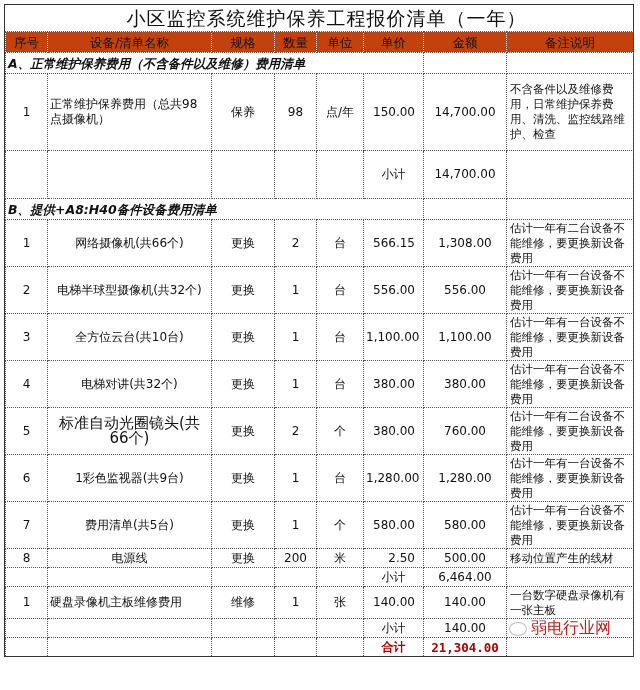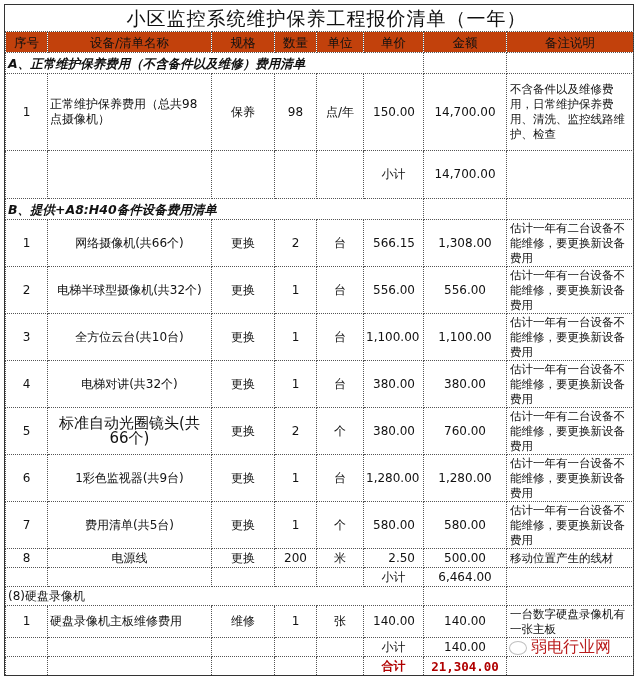--- a/index.html
+++ b/index.html
@@ -163,25 +163,20 @@
     <td></td>
           <td></td>
           <td></td>
           <td></td>
           <td></td>
     <td class="c">小计</td>
     <td class="c">6,464.00</td>
     <td></td>
   </tr>
 
-  <tr style="height:19px">
-    <td colspan="6">(8)硬盘录像机</td>
-    <td></td>
-          <td></td>
-  </tr>
   <tr style="height:32px">
     <td class="c">1</td>
     <td>硬盘录像机主板维修费用</td>
     <td class="c">维修</td>
     <td class="c">1</td>
     <td class="c">张</td>
     <td class="r">140.00</td>
     <td class="c">140.00</td>
     <td class="note">一台数字硬盘录像机有一张主板</td>
   </tr>

